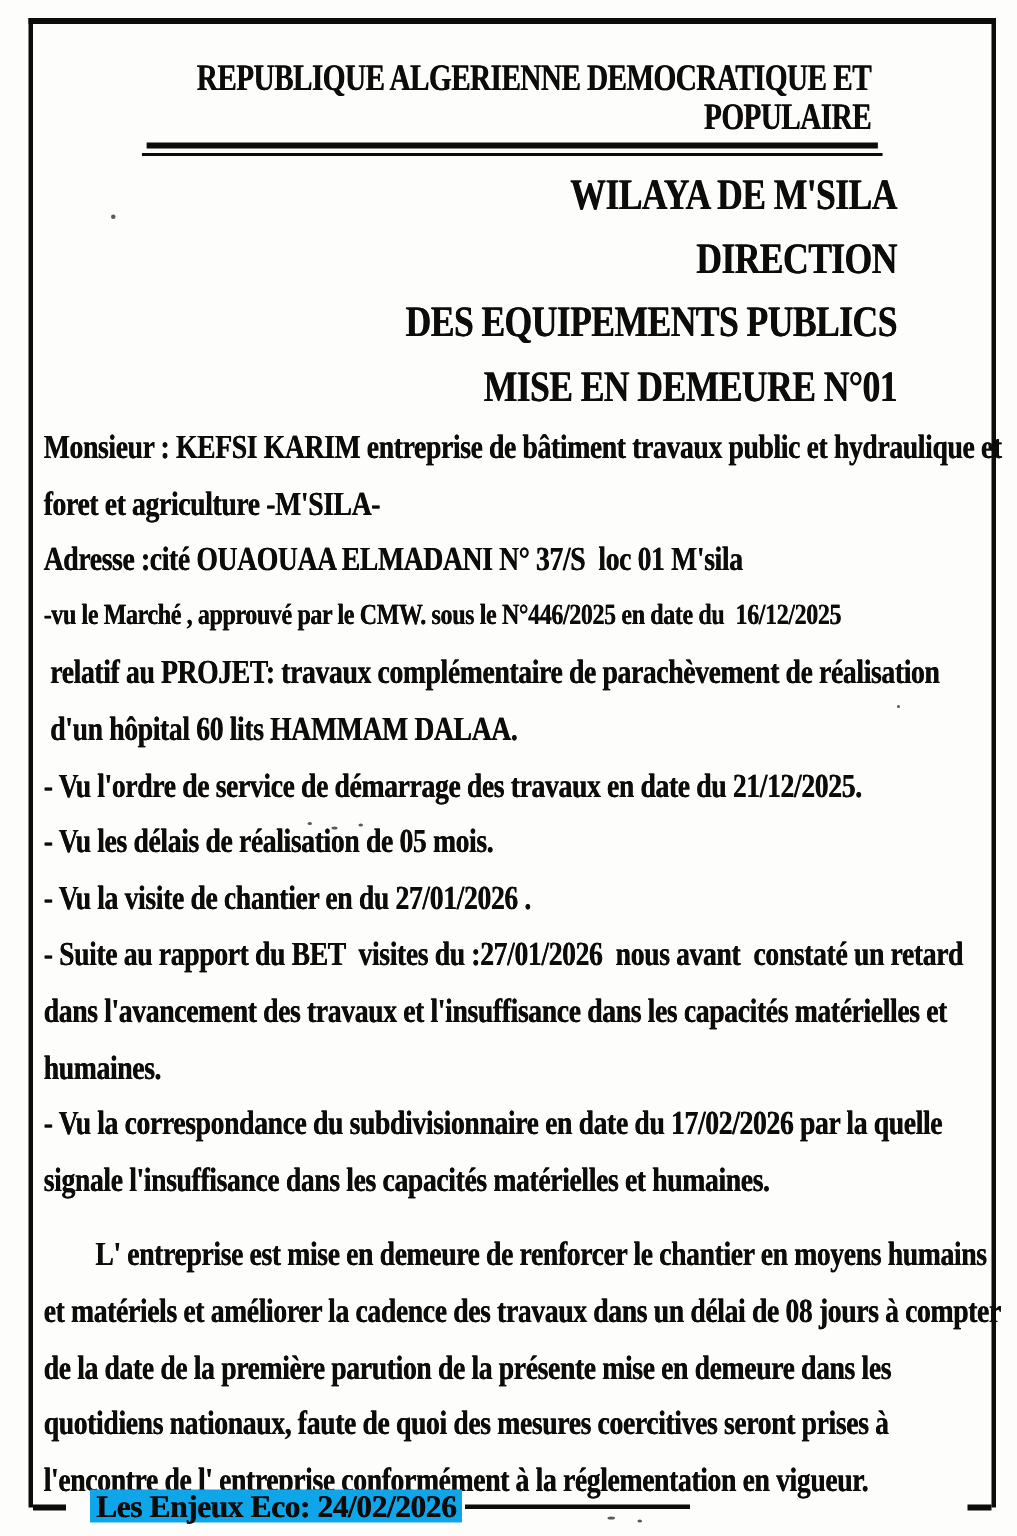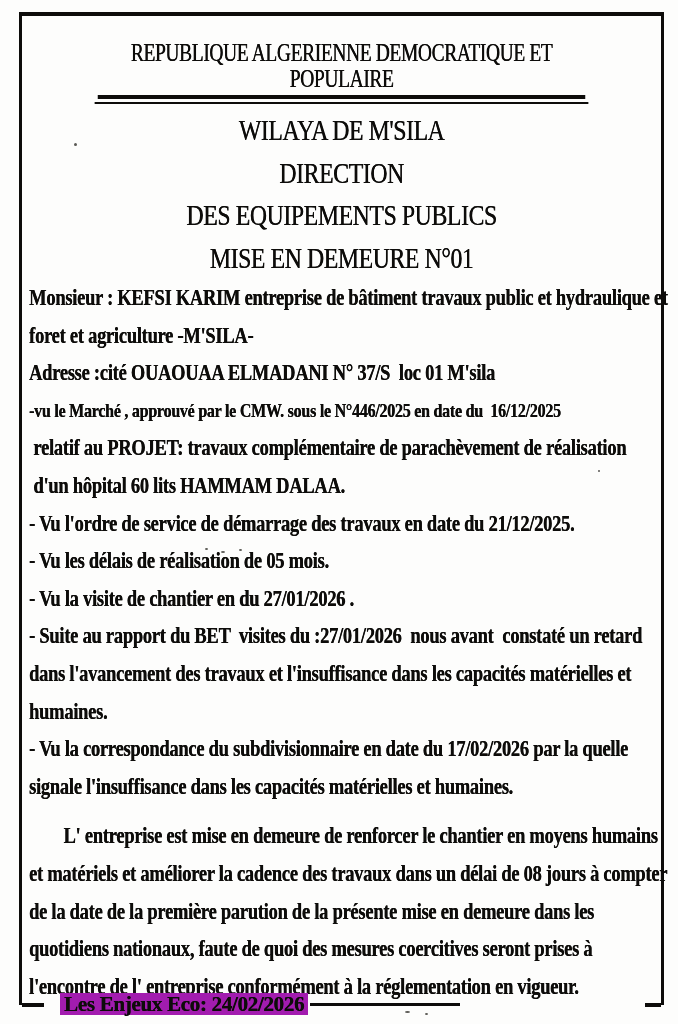--- a/index.html
+++ b/index.html
@@ -15,21 +15,21 @@
   .frame {
     position: absolute; left: 19px; top: 12px;
     width: 645px; height: 993px;
     border: 3px solid #0d0c0a;
     border-top-width: 4px;
     border-bottom: none;
     padding: 0 7px;
   }
 
   
-  .hdr { text-align: center; font-weight: 400; }
+  .hdr { text-align: right; font-weight: 700; }
   .hdr-title {
     margin: 24px 0 10px;
     font-size: 25px; line-height: 26px;
     transform: scaleX(0.78);
     letter-spacing: -0.5px;
     text-shadow: 0.4px 0 0 currentColor;
   }
   .hdr-title .underlined {
     display: inline-block;
     border-bottom: 4px solid #0d0c0a;
@@ -73,21 +73,21 @@
   .footer-dash.left  { left: 0; width: 22px; }
   .footer-dash.right { right: 0; width: 16px; }
   .footer-line {
     position: absolute; bottom: -1px; left: 288px; width: 150px; height: 3px;
     background: #0d0c0a;
   }
   .footer-text {
     position: absolute; bottom: -10px;
     font-size: 21px; font-weight: 700; line-height: 22px;
     white-space: pre; letter-spacing: -0.3px;
-    background: #a21caf; padding: 0 4px;
+    background: #0ea5e9; padding: 0 4px;
     text-shadow: 0.35px 0 0 currentColor;
   }
   .footer-text.pub  { left: 38px; }
   .footer-text.anep { left: 448px; }
 
   
   .speck {
     position: absolute; background: #23211c; border-radius: 50%; opacity: .75;
   }
 </style>

